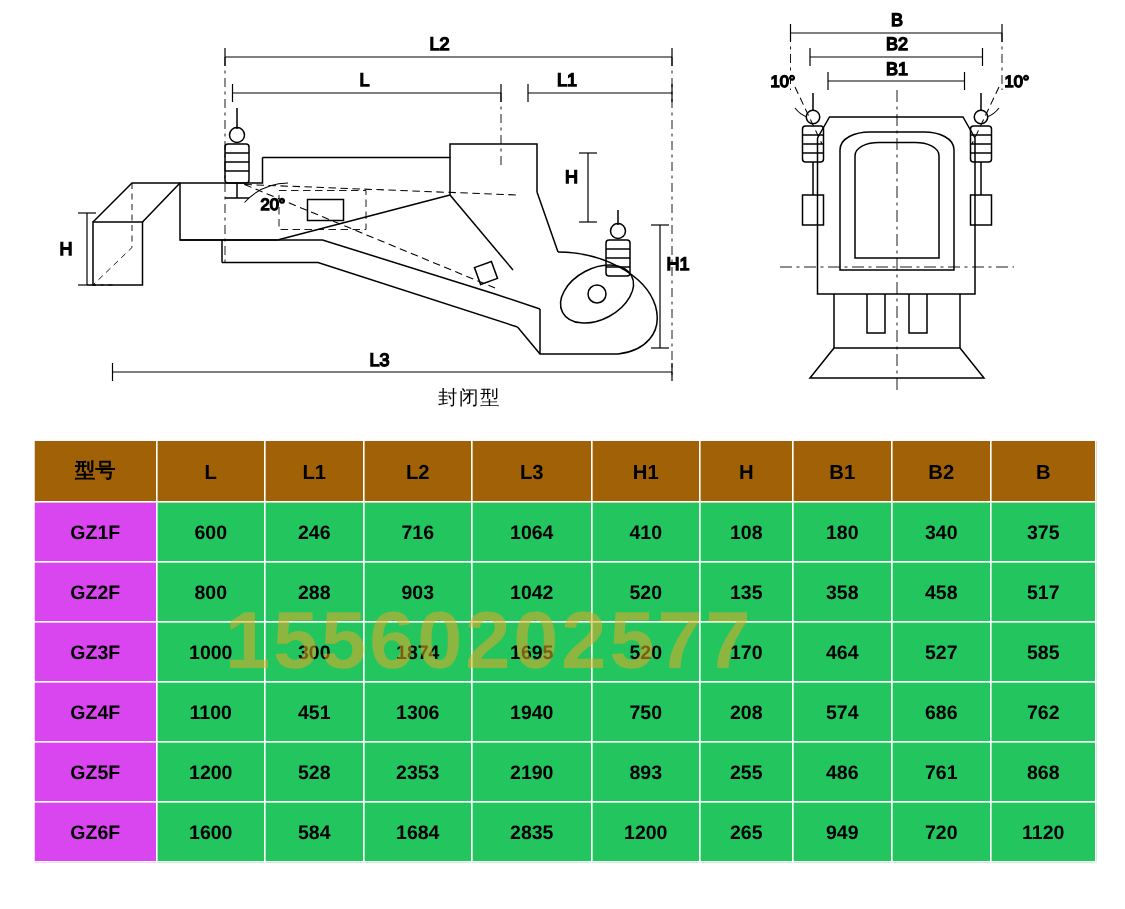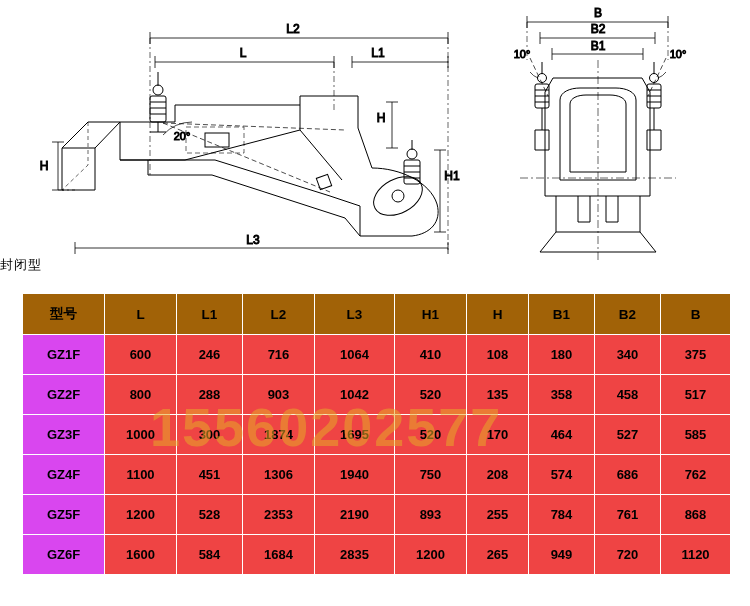--- a/index.html
+++ b/index.html
@@ -30,20 +30,21 @@
   }
   .drawing svg {
     display: block;
   }
 
   .caption {
     position: absolute;
     left: 0;
     top: 256px;
     width: 626px;
+    text-align: center;
     font-size: 13px;
     color: #000;
     letter-spacing: 1px;
   }
 
   
   .table-wrap {
     position: absolute;
     left: 22px;
     top: 293px;
@@ -63,21 +64,21 @@
     height: 39px;
     padding: 0;
   }
   table.spec thead th {
     background: #a16207;
     color: #000000;
     font-size: 13.5px;
     height: 40px;
   }
   table.spec tbody td {
-    background: #ef4444;
+    background: #22c55e;
   }
   table.spec tbody td.model {
     background: #d946ef;
   }
   
   col.c0 { width: 82px; }
   col.c1 { width: 72px; }
   col.c2 { width: 66px; }
   col.c3 { width: 72px; }
   col.c4 { width: 80px; }
@@ -378,21 +379,21 @@
           <td>762</td>
         </tr>
         <tr>
           <td class="model">GZ5F</td>
           <td>1200</td>
           <td>528</td>
           <td>2353</td>
           <td>2190</td>
           <td>893</td>
           <td>255</td>
-          <td>784</td>
+          <td>486</td>
           <td>761</td>
           <td>868</td>
         </tr>
         <tr>
           <td class="model">GZ6F</td>
           <td>1600</td>
           <td>584</td>
           <td>1684</td>
           <td>2835</td>
           <td>1200</td>

